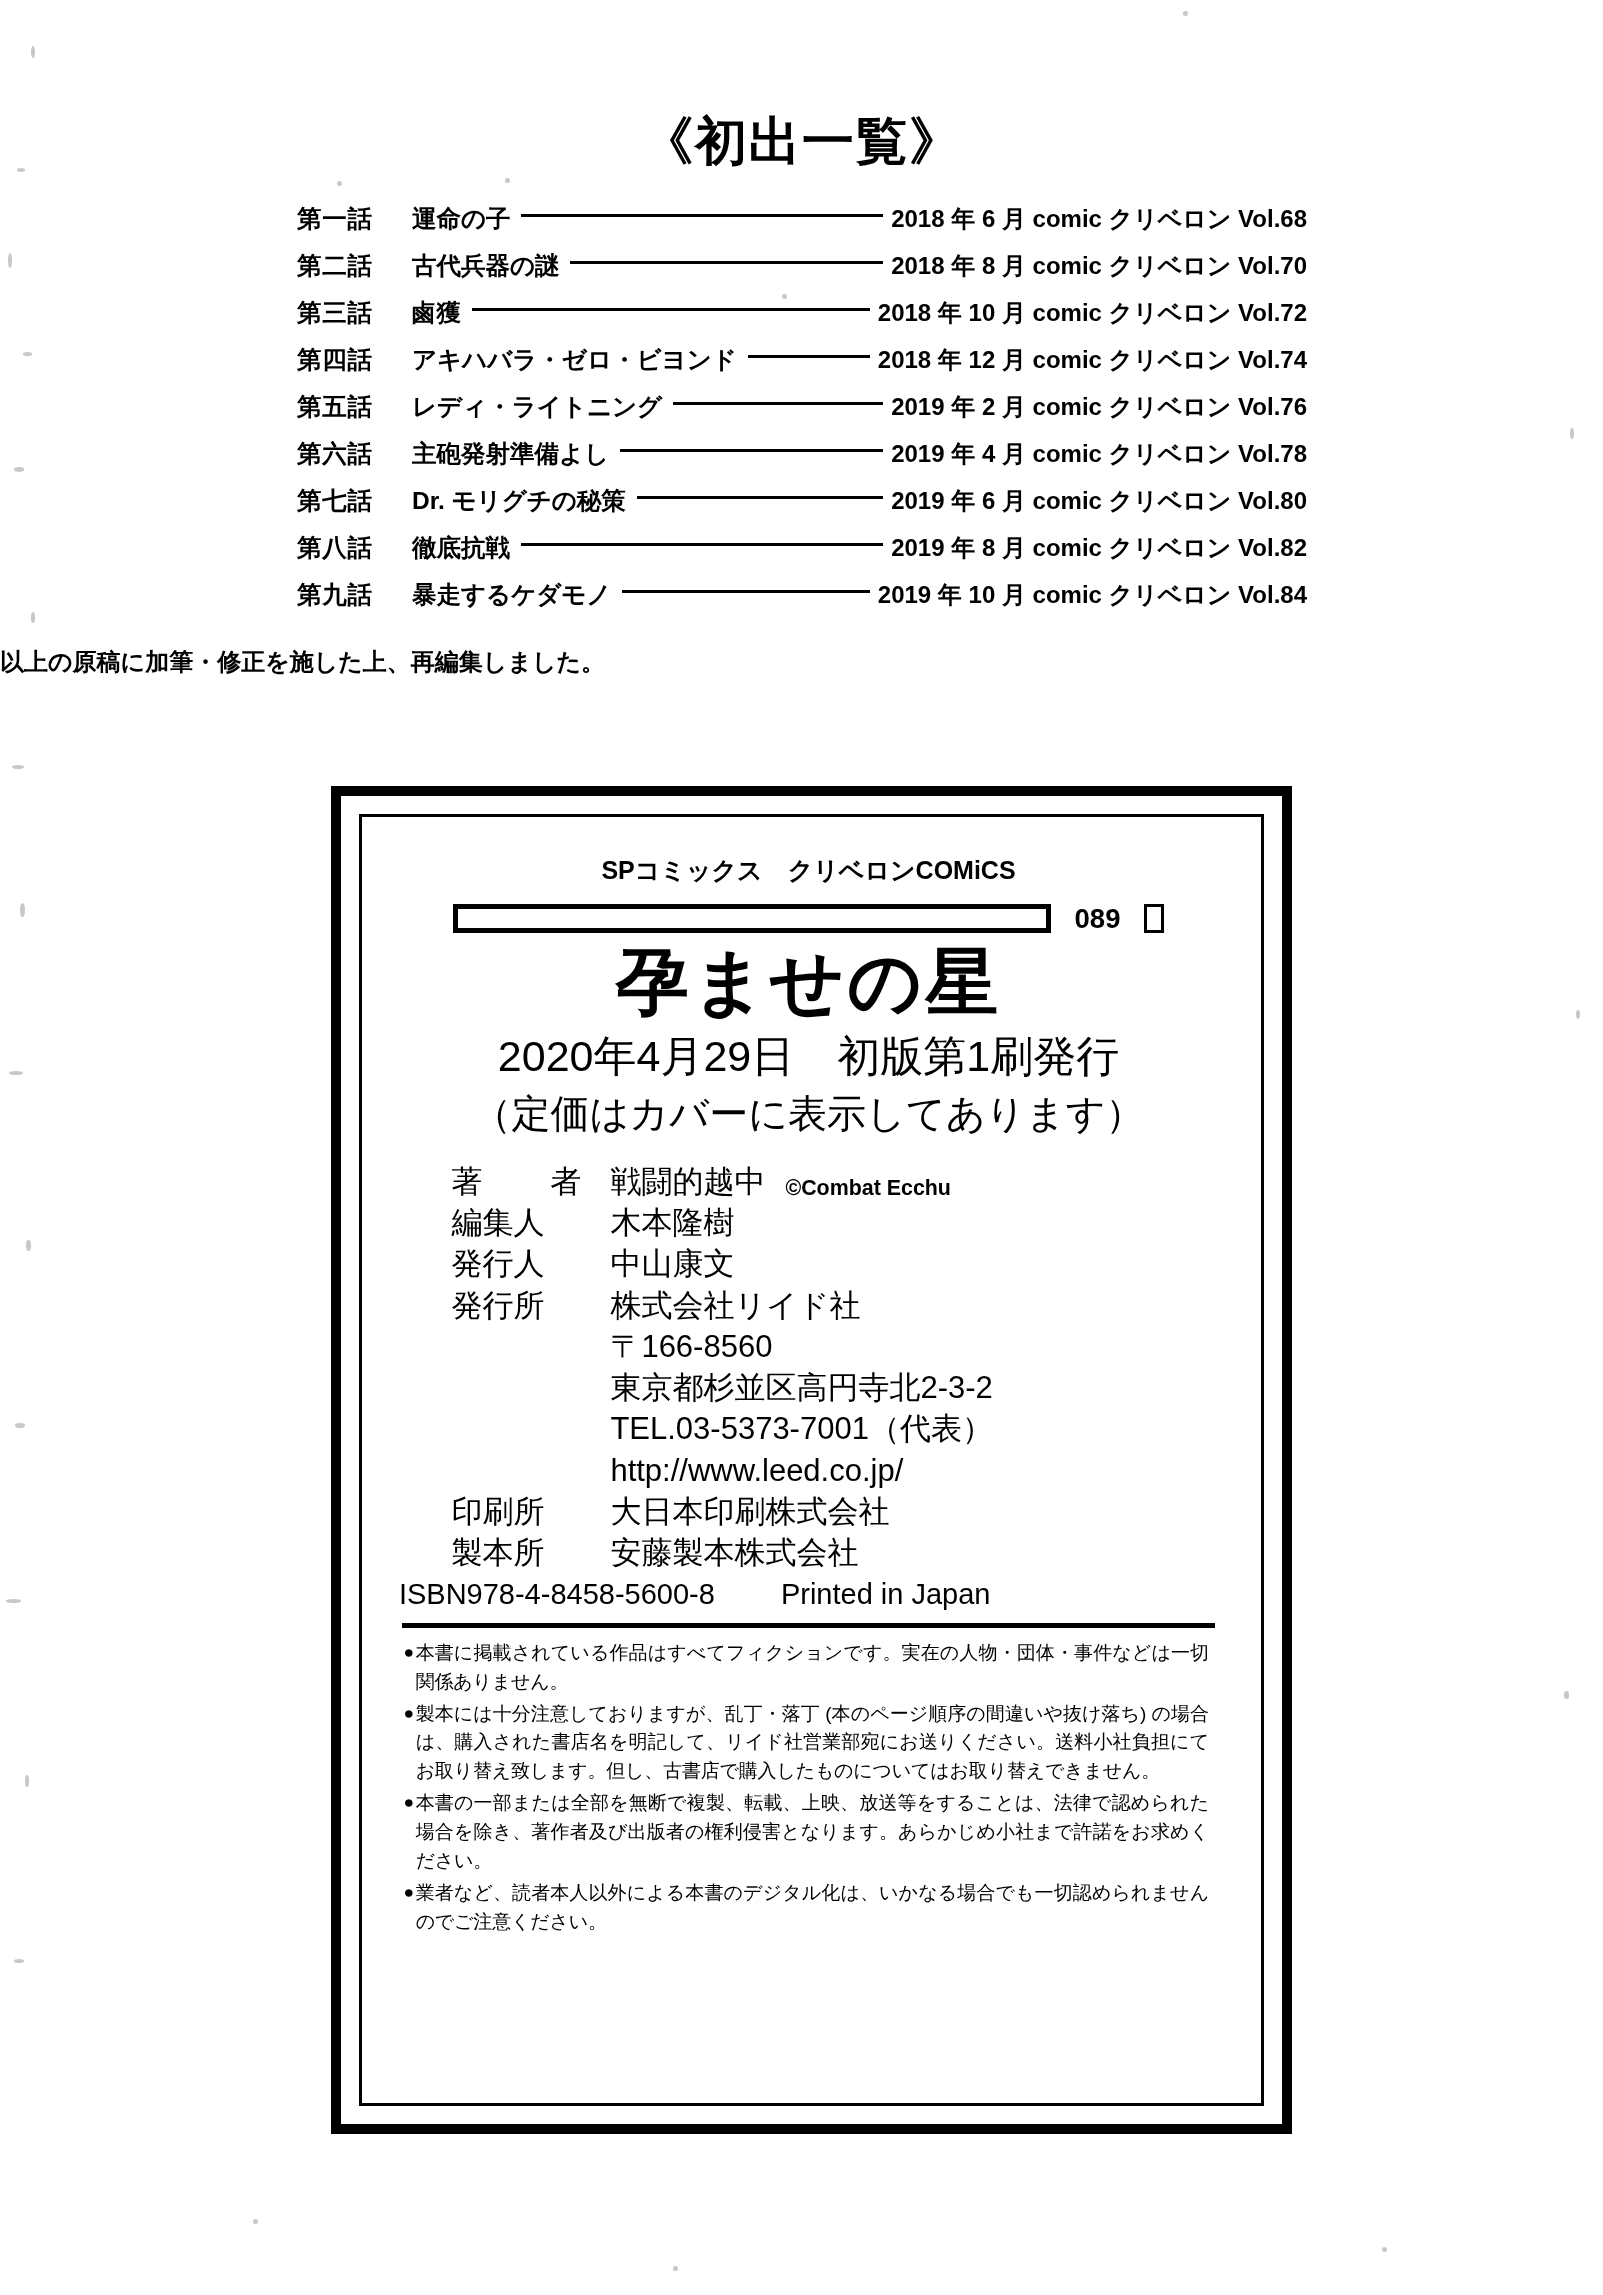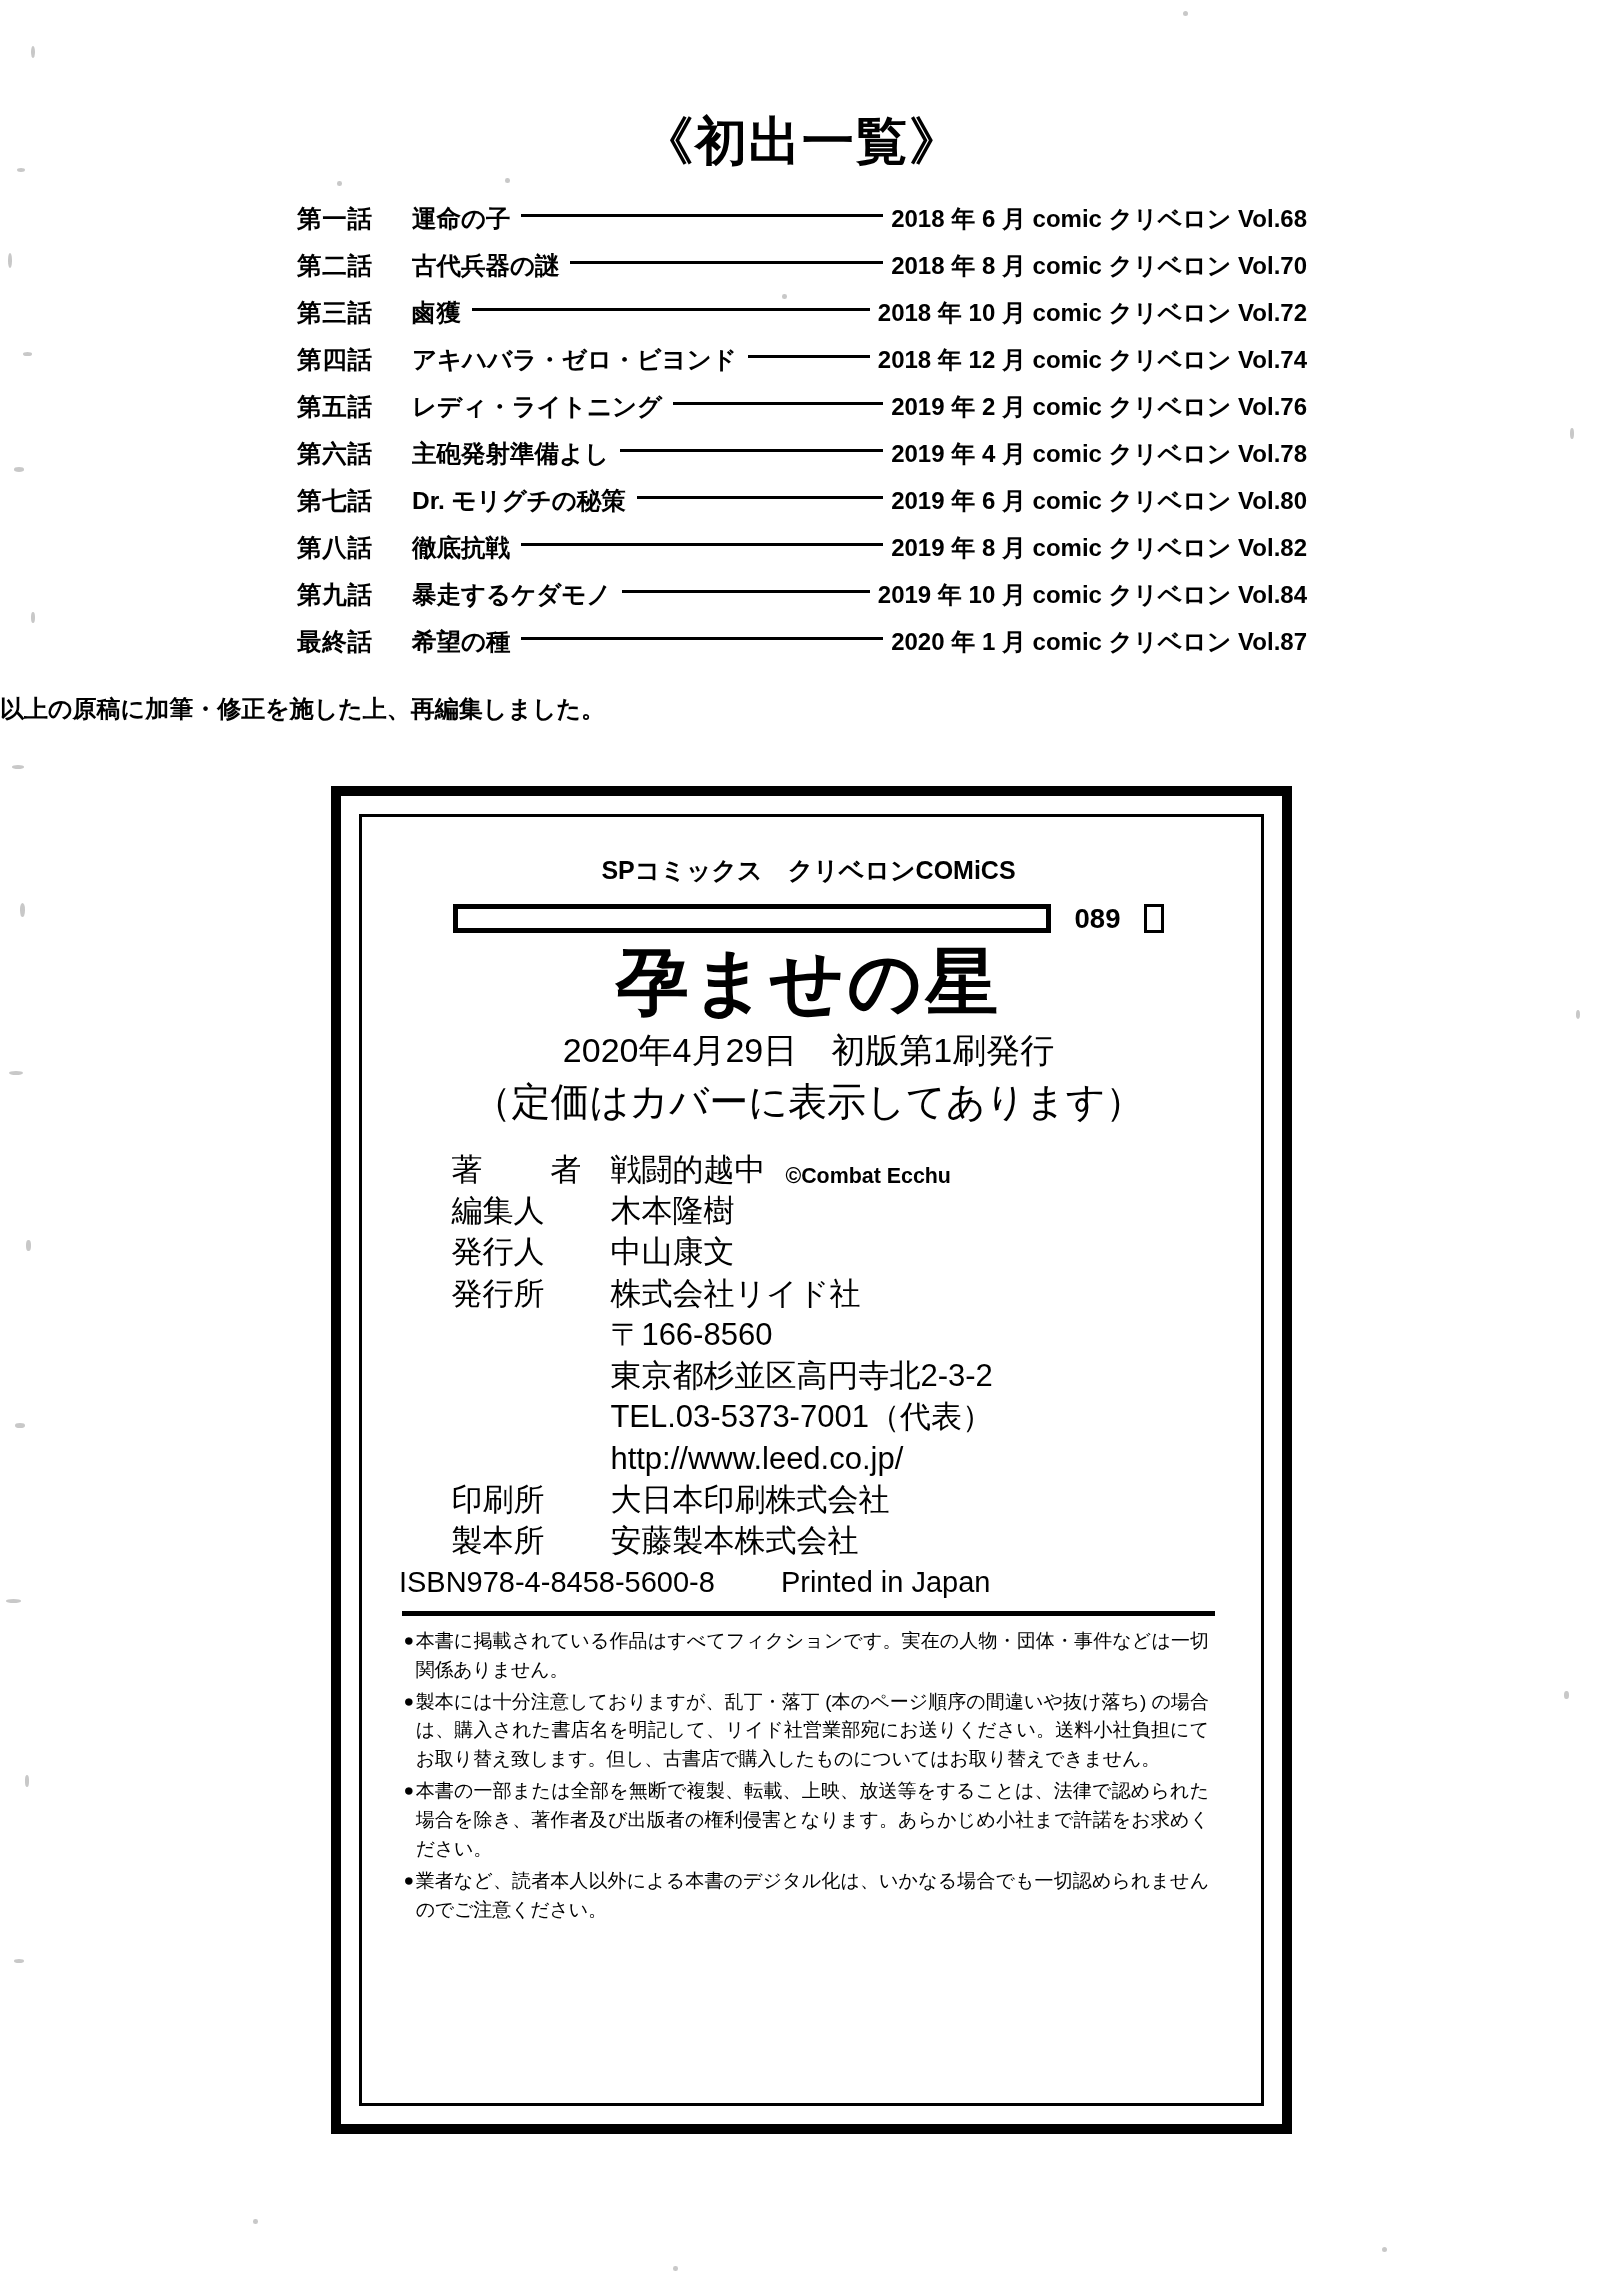--- a/index.html
+++ b/index.html
@@ -152,21 +152,21 @@
     text-align: center;
     font-size: 73px;
     font-weight: 700;
     letter-spacing: 3.1px;
     line-height: 1.12;
     margin: 7.7px 0 4.6px 0;
   }
 
   .pub-date {
     text-align: center;
-    font-size: 34px;
+    font-size: 43px;
     font-weight: 400;
     letter-spacing: 0px;
     margin: 4.6px 0 1.5px 0;
   }
   .price-note {
     text-align: center;
     font-size: 39px;
     font-weight: 400;
     letter-spacing: 0px;
     margin: 0 0 20px 0;
@@ -304,26 +304,20 @@
       <span class="fa-src">2019 年 8 月 comic クリベロン Vol.82</span>
     </div>
 
     <div class="fa-row">
       <span class="fa-no">第九話</span>
       <span class="fa-name">暴走するケダモノ</span>
       <span class="fa-lead"></span>
       <span class="fa-src">2019 年 10 月 comic クリベロン Vol.84</span>
     </div>
 
-    <div class="fa-row">
-      <span class="fa-no">最終話</span>
-      <span class="fa-name">希望の種</span>
-      <span class="fa-lead"></span>
-      <span class="fa-src">2020 年 1 月 comic クリベロン Vol.87</span>
-    </div>
 
   </div>
   <div class="fa-note">以上の原稿に加筆・修正を施した上、再編集しました。</div>
 </section>
 
 <section id="colophon">
   <div id="colophon-inner">
     <div class="colo-pad">
 
       <div class="imprint">SPコミックス　クリベロンCOMiCS</div>

